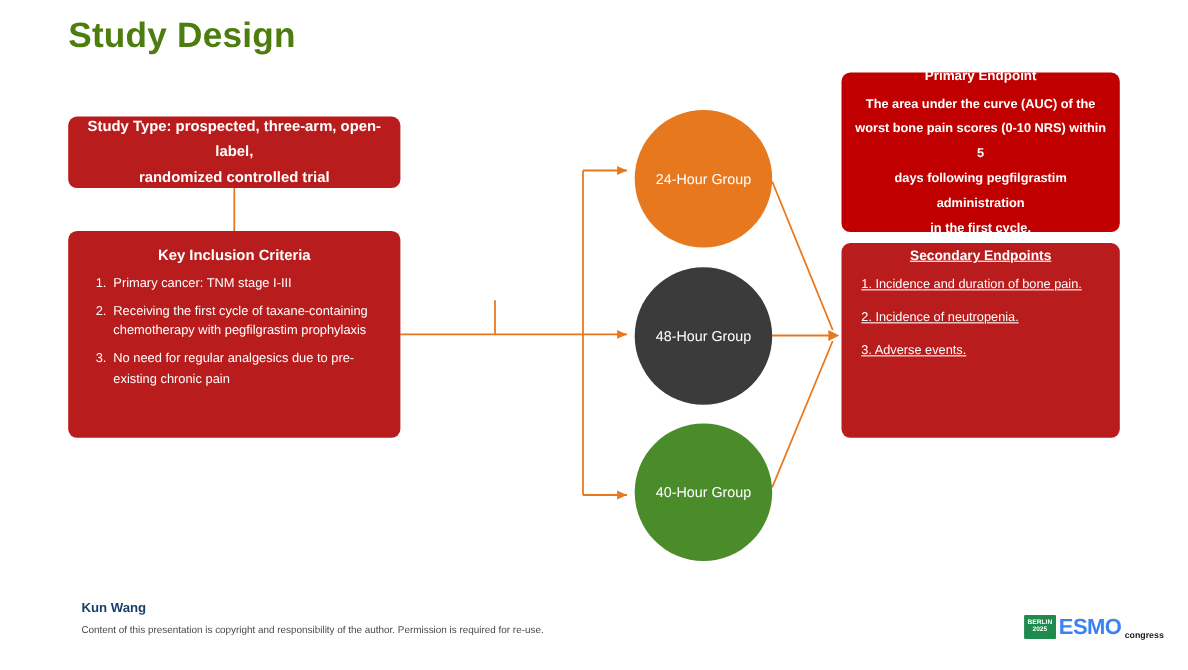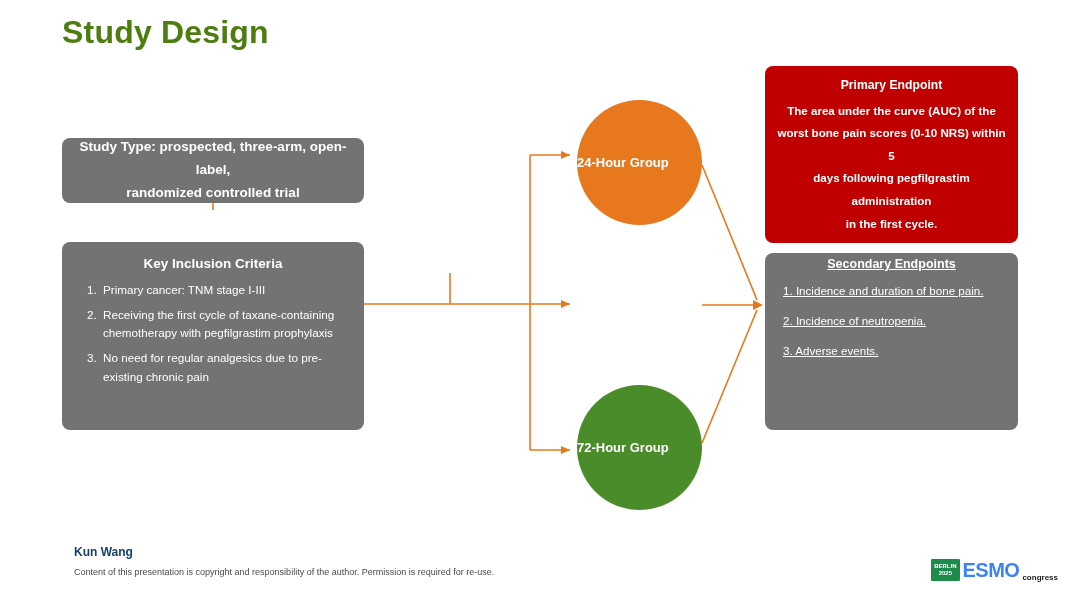--- a/index.html
+++ b/index.html
@@ -40,21 +40,21 @@
     pointer-events: none;
   }
 
   .box {
     position: absolute;
     box-sizing: border-box;
     border-radius: 8px;
     color: #ffffff;
   }
 
-  .blue { background: #737373; margin-top: 32px; }
+  .blue { background: #b91c1c; }
   .red  { background: #c00000; }
 
   #study-type {
     left: 62px;
     top: 106px;
     width: 302px;
     height: 65px;
     display: flex;
     align-items: center;
     justify-content: center;
@@ -102,35 +102,35 @@
     gap: 9px;
     font-size: 13px;
     font-weight: bold;
   }
 
   .circle {
     position: absolute;
     border-radius: 50%;
     display: flex;
     align-items: center;
-    justify-content: flex-start;
+    justify-content: center;
     color: #ffffff;
     font-size: 13px;
-    font-weight: bold;
+    font-weight: normal;
     text-align: center;
   }
   #grp-24 { left: 577px; top: 100px; width: 125px; height: 125px; background: #e8781d; }
   #grp-48 { left: 577px; top: 243px; width: 125px; height: 125px; background: #3b3b3b; }
   #grp-72 { left: 577px; top: 385px; width: 125px; height: 125px; background: #4a8c2a; }
 
   #primary {
     left: 765px;
     top: 66px;
     width: 253px;
-    height: 177px;
+    height: 145px;
     display: flex;
     flex-direction: column;
     align-items: center;
     justify-content: center;
     text-align: center;
     padding: 8px 12px;
     font-size: 11.6px;
     font-weight: bold;
     line-height: 1.95;
   }
@@ -255,22 +255,25 @@
       <li>Primary cancer: TNM stage I-III</li>
       <li>Receiving the first cycle of taxane-containing chemotherapy with pegfilgrastim prophylaxis</li>
       <li>No need for regular analgesics due to pre-existing chronic pain</li>
     </ol>
   </div>
 
 
   <div class="circle" id="grp-24">
     <span>24-Hour Group</span>
   </div>
+  <div class="circle" id="grp-48">
+    <span>48-Hour Group</span>
+  </div>
   <div class="circle" id="grp-72">
-    <span>72-Hour Group</span>
+    <span>40-Hour Group</span>
   </div>
 
   <div class="box red" id="primary">
     <div class="ptitle">Primary Endpoint</div>
     <div>The area under the curve (AUC) of the</div>
     <div>worst bone pain scores (0-10 NRS) within 5</div>
     <div>days following pegfilgrastim administration</div>
     <div>in the first cycle.</div>
   </div>
 

